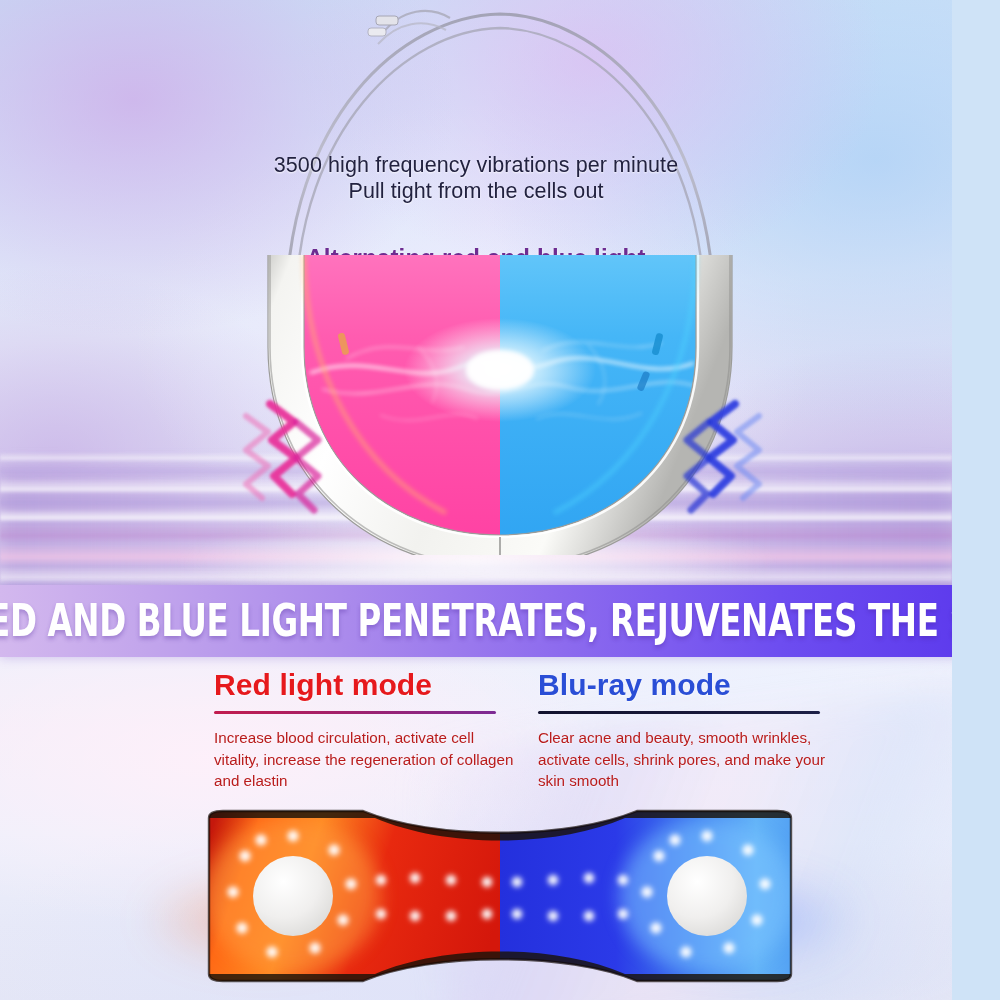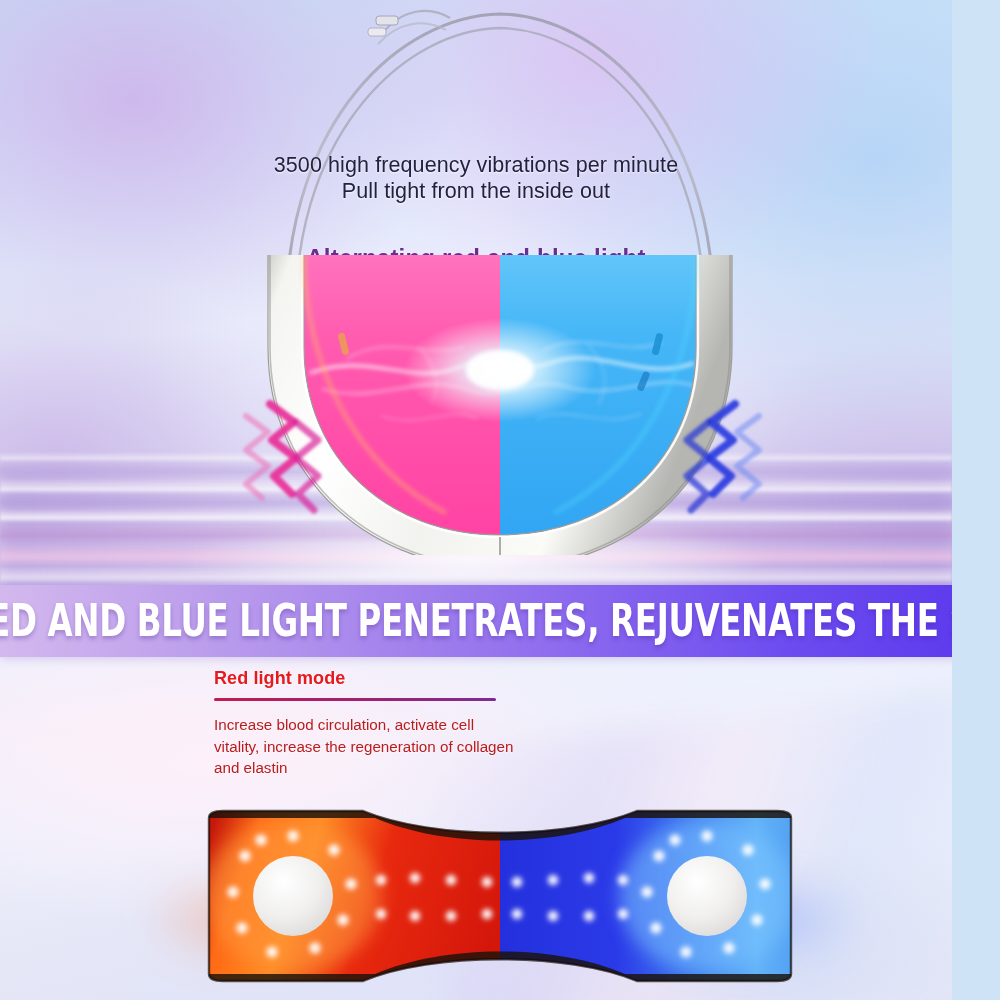--- a/index.html
+++ b/index.html
@@ -116,21 +116,21 @@
     text-shadow:0 2px 4px rgba(70,30,150,.30);
   }
 
   
   .modes {
     position:absolute; left:0; top:668px; width:1000px; height:120px;
   }
   .mode { position:absolute; top:0; width:300px; }
   .mode.red  { left:214px; }
   .mode.blue { left:538px; }
-  .mode h3 { font-size:18px; font-weight:bold; letter-spacing:.1px; }
+  .mode h3 { font-size:30px; font-weight:bold; letter-spacing:.1px; }
   .mode.red  h3 { color:#e6191d; text-shadow:0 1px 2px rgba(255,255,255,.7); }
   .mode.blue h3 { color:#2a4ed6; text-shadow:0 1px 2px rgba(255,255,255,.7); }
   .rule { height:3px; margin-top:9px; width:282px; border-radius:2px; }
   .mode.red  .rule { background:linear-gradient(90deg,#c21c4e 0%, #9b2171 55%, #7d2b94 100%); }
   .mode.blue .rule { background:linear-gradient(90deg,#12122e 0%, #18183a 60%, #1d2047 100%); }
   .mode p {
     margin-top:13px; font-size:15.2px; line-height:1.42; color:#b91c1c;
     text-shadow:0 1px 1px rgba(255,255,255,.6);
   }
 
@@ -171,21 +171,21 @@
 
     <path d="M382 34 C 402 8, 430 6, 450 18" fill="none" stroke="#a9a9b8" stroke-width="2.2" opacity=".8"></path>
     <path d="M378 44 C 398 22, 424 18, 446 30" fill="none" stroke="#b6b6c4" stroke-width="2" opacity=".7"></path>
 
     <rect x="376" y="16" width="22" height="9" rx="3" fill="#e3e3ea" stroke="#a6a6b4" stroke-width="1"></rect>
     <rect x="368" y="28" width="18" height="8" rx="3" fill="#eaeaf0" stroke="#aeaebc" stroke-width="0.9"></rect>
   </svg>
 
   <div class="top-copy">
     <div class="line">3500 high frequency vibrations per minute</div>
-    <div class="line">Pull tight from the inside out</div>
+    <div class="line">Pull tight from the cells out</div>
   </div>
   <div class="alt-light">Alternating red and blue light</div>
 
   <svg class="vdev" viewBox="0 0 500 300">
     <defs>
       <clipPath id="uClip">
         <path d="M36 -60 L36 90 C36 214, 130 296, 250 296 C370 296, 464 214, 464 90 L464 -60 Z"></path>
       </clipPath>
       <linearGradient id="pinkG" x1="0" y1="0" x2="0" y2="1">
         <stop offset="0%" stop-color="#ff86c8"></stop>
@@ -301,20 +301,25 @@
 
   <div class="banner">
     <div class="banner-text">RED AND BLUE LIGHT PENETRATES, REJUVENATES THE SKIN</div>
   </div>
 
   <div class="modes">
     <div class="mode red">
       <h3>Red light mode</h3>
       <div class="rule"></div>
       <p>Increase blood circulation, activate cell vitality, increase the regeneration of collagen and elastin</p>
+    </div>
+    <div class="mode blue">
+      <h3>Blu-ray mode</h3>
+      <div class="rule"></div>
+      <p>Clear acne and beauty, smooth wrinkles, activate cells, shrink pores, and make your skin smooth</p>
     </div>
   </div>
 
   <div class="ledbar-glow"></div>
   <svg class="ledbar" viewBox="0 0 610 180">
     <defs>
       <clipPath id="barClip">
         <path d="M14 12 C14 8, 18 5, 28 5 L168 5 C238 34, 372 34, 442 5 L582 5 C592 5, 596 8, 596 12
                  L596 168 C596 172, 592 175, 582 175 L442 175 C372 146, 238 146, 168 175 L28 175
                  C18 175, 14 172, 14 168 Z"></path>

